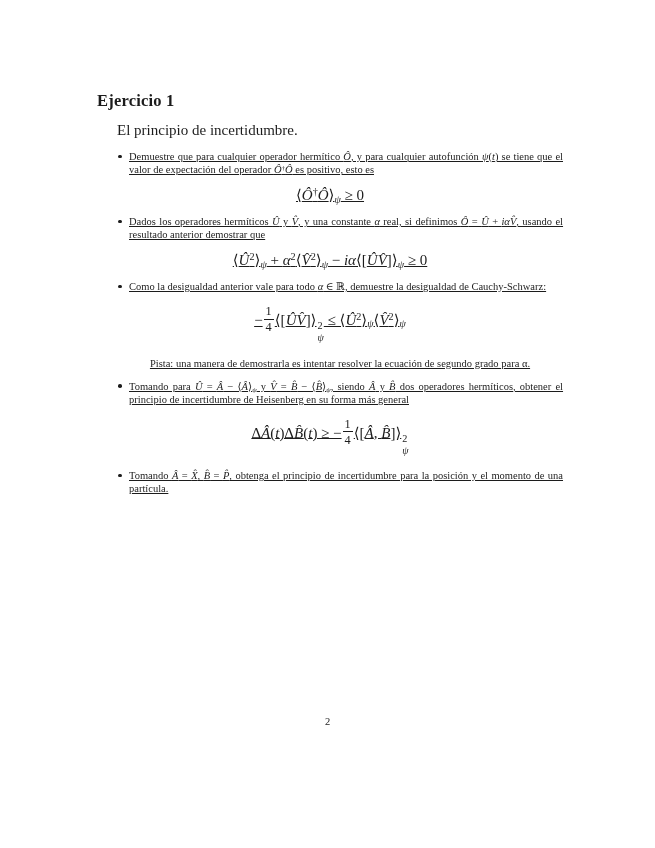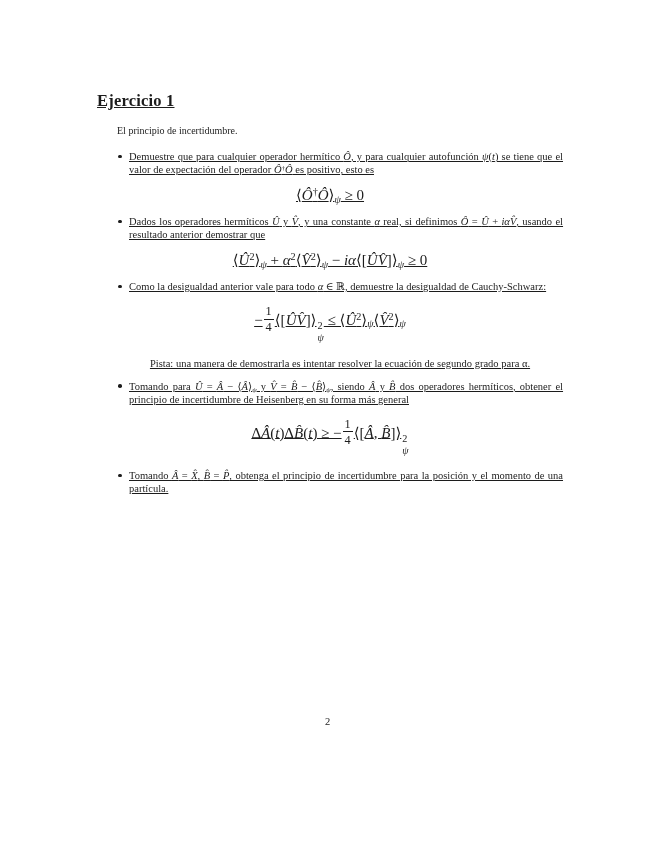--- a/index.html
+++ b/index.html
@@ -21,25 +21,24 @@
     left: 97px;
     top: 92px;
     width: 466px;
   }
   .title {
     font-size: 16.5px;
     font-weight: bold;
     line-height: 17px;
     margin: 0 0 15px 0;
     letter-spacing: 0.2px;
-    text-decoration: underline;
   }
   .intro {
     margin: 0 0 13px 20px;
-    font-size: 10px;
+    font-size: 15px;
     line-height: 13px;
   }
   .item-list {
     list-style: none;
     margin: 0 0 0 20px;
     padding: 0;
   }
   .item-list li {
     position: relative;
     padding-left: 12px;

